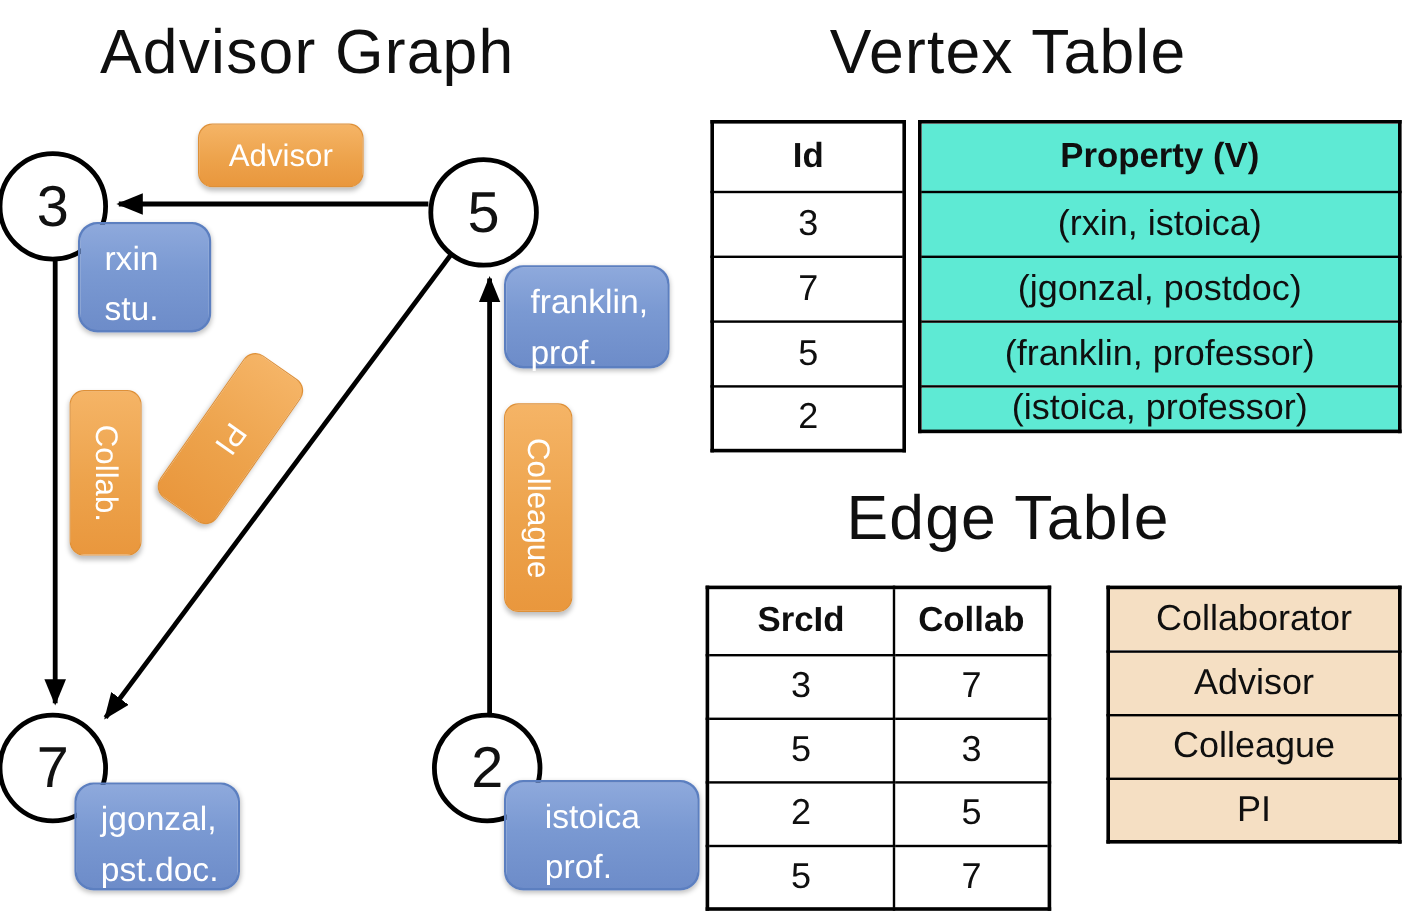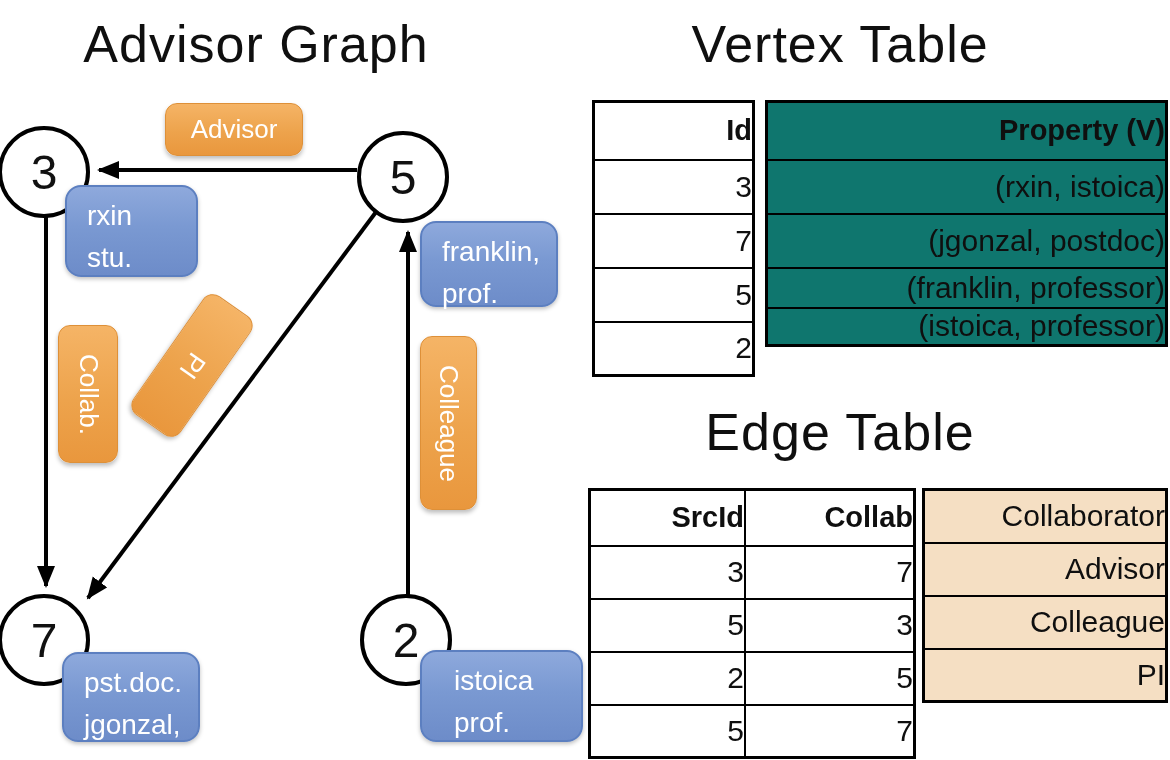--- a/index.html
+++ b/index.html
@@ -62,30 +62,30 @@
   
   table {
     position: absolute;
     border-collapse: collapse;
     table-layout: fixed;
     background: #ffffff;
   }
   table, th, td { border: 2.5px solid #000; }
   table { border-width: 3px; }
   th, td {
-    text-align: right;
+    text-align: center;
     vertical-align: middle;
     color: #0f0f0f;
     padding: 0;
     overflow: hidden;
     white-space: nowrap;
   }
   th { font-size: 29px; font-weight: bold; }
   td { font-size: 30px; font-weight: normal; }
-  .fill-blue  th, .fill-blue  td { background: #0f766e; }
+  .fill-blue  th, .fill-blue  td { background: #5eead4; }
   .fill-peach th, .fill-peach td { background: #f5dfc3; }
 </style>
 </head>
 <body>
 
 <div id="stage">
 
   <div>
     <div class="title" style="left:0; top:14px; width:512px;">Advisor Graph</div>
 
@@ -107,31 +107,31 @@
     <div class="node" style="left:357px; top:131px;">
       <span>5</span>
     </div>
     <div class="node" style="left:-2px;  top:594px;">
       <span>7</span>
     </div>
     <div class="node" style="left:360px; top:594px;">
       <span>2</span>
     </div>
 
-    <div class="vprop" style="left:65px;  top:185px; width:133px; height:92px;">
+    <div class="vprop" style="left:65px;  top:185px; width:111px; height:92px;">
       <div>rxin</div>
       <div>stu.</div>
     </div>
     <div class="vprop" style="left:420px; top:188px; width:138px; height:86px;margin-top:33px;">
       <div>franklin,</div>
       <div>prof.</div>
     </div>
     <div class="vprop" style="left:62px;  top:652px; width:138px; height:90px;">
+      <div>jgonzal,</div>
       <div>pst.doc.</div>
-      <div>jgonzal,</div>
     </div>
     <div class="vprop" style="left:420px; top:650px; width:163px; height:92px;padding-left:32px;">
       <div>istoica</div>
       <div>prof.</div>
     </div>
 
     <div class="elabel" style="left:165px; top:103px; width:138px; height:53px;">
       <span>Advisor</span>
     </div>
     <div class="elabel vertical" style="left:58px; top:325px; width:60px; height:138px;">
@@ -172,34 +172,34 @@
       <tbody>
           <tr style="height:58px;">
         <th>Property (V)</th>
       </tr>
       <tr style="height:54px;">
         <td>(rxin, istoica)</td>
           </tr>
       <tr style="height:54px;">
         <td>(jgonzal, postdoc)</td>
           </tr>
-      <tr style="height:40px;">
+      <tr style="height:54px;">
         <td>(franklin, professor)</td>
           </tr>
       <tr style="height:38px;">
         <td>(istoica, professor)</td>
           </tr>
     </tbody>
       </table>
   </div>
 
   <div>
     <div class="title" style="left:560px; top:402px; width:560px;">Edge Table</div>
 
-    <table style="left:588px; top:488px; width:328px;">
+    <table style="left:588px; top:488px; width:288px;">
       <tbody>
           <tr style="height:56px;">
         <th style="width:153px;">SrcId</th>
         <th>Collab</th>
       </tr>
       <tr style="height:53px;">
         <td>3</td>
         <td>7</td>
           </tr>
       <tr style="height:53px;">

